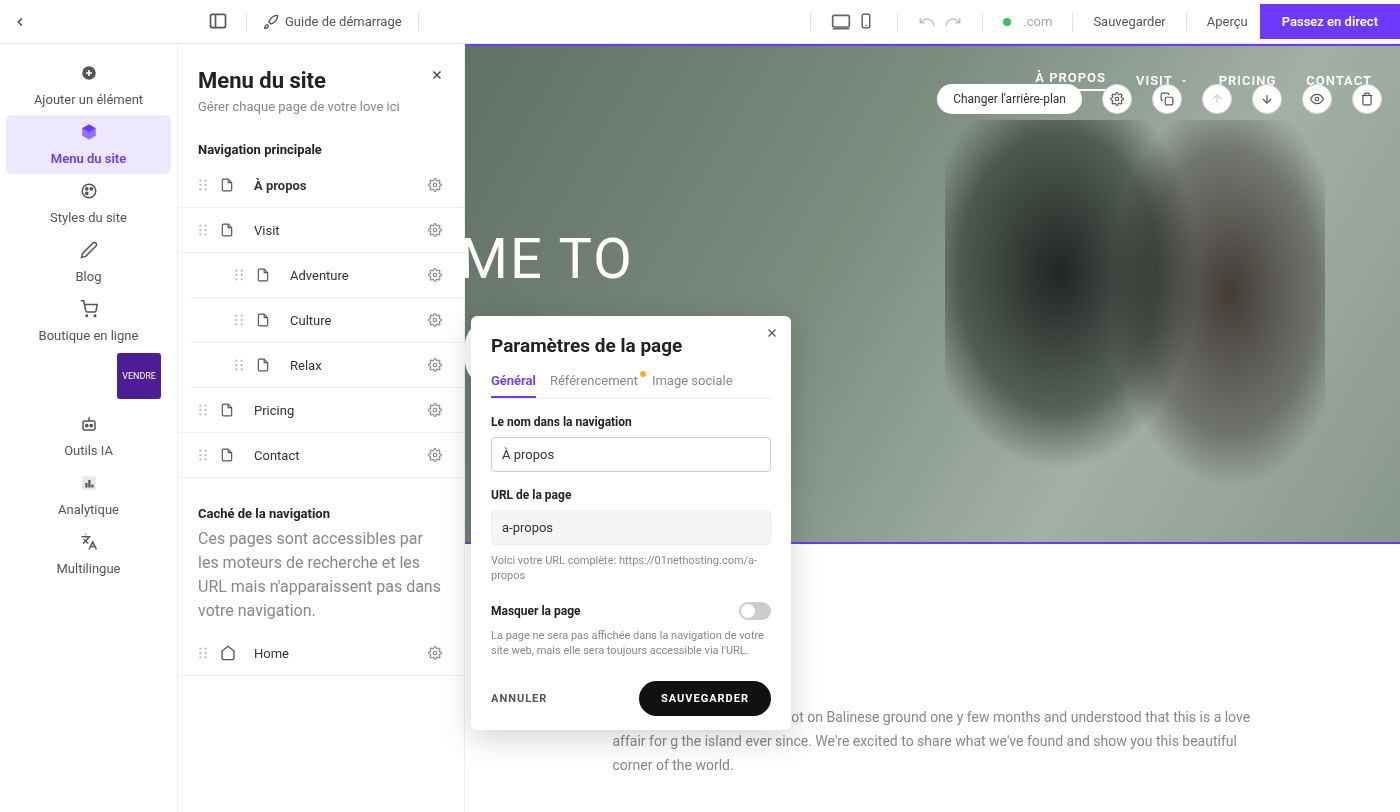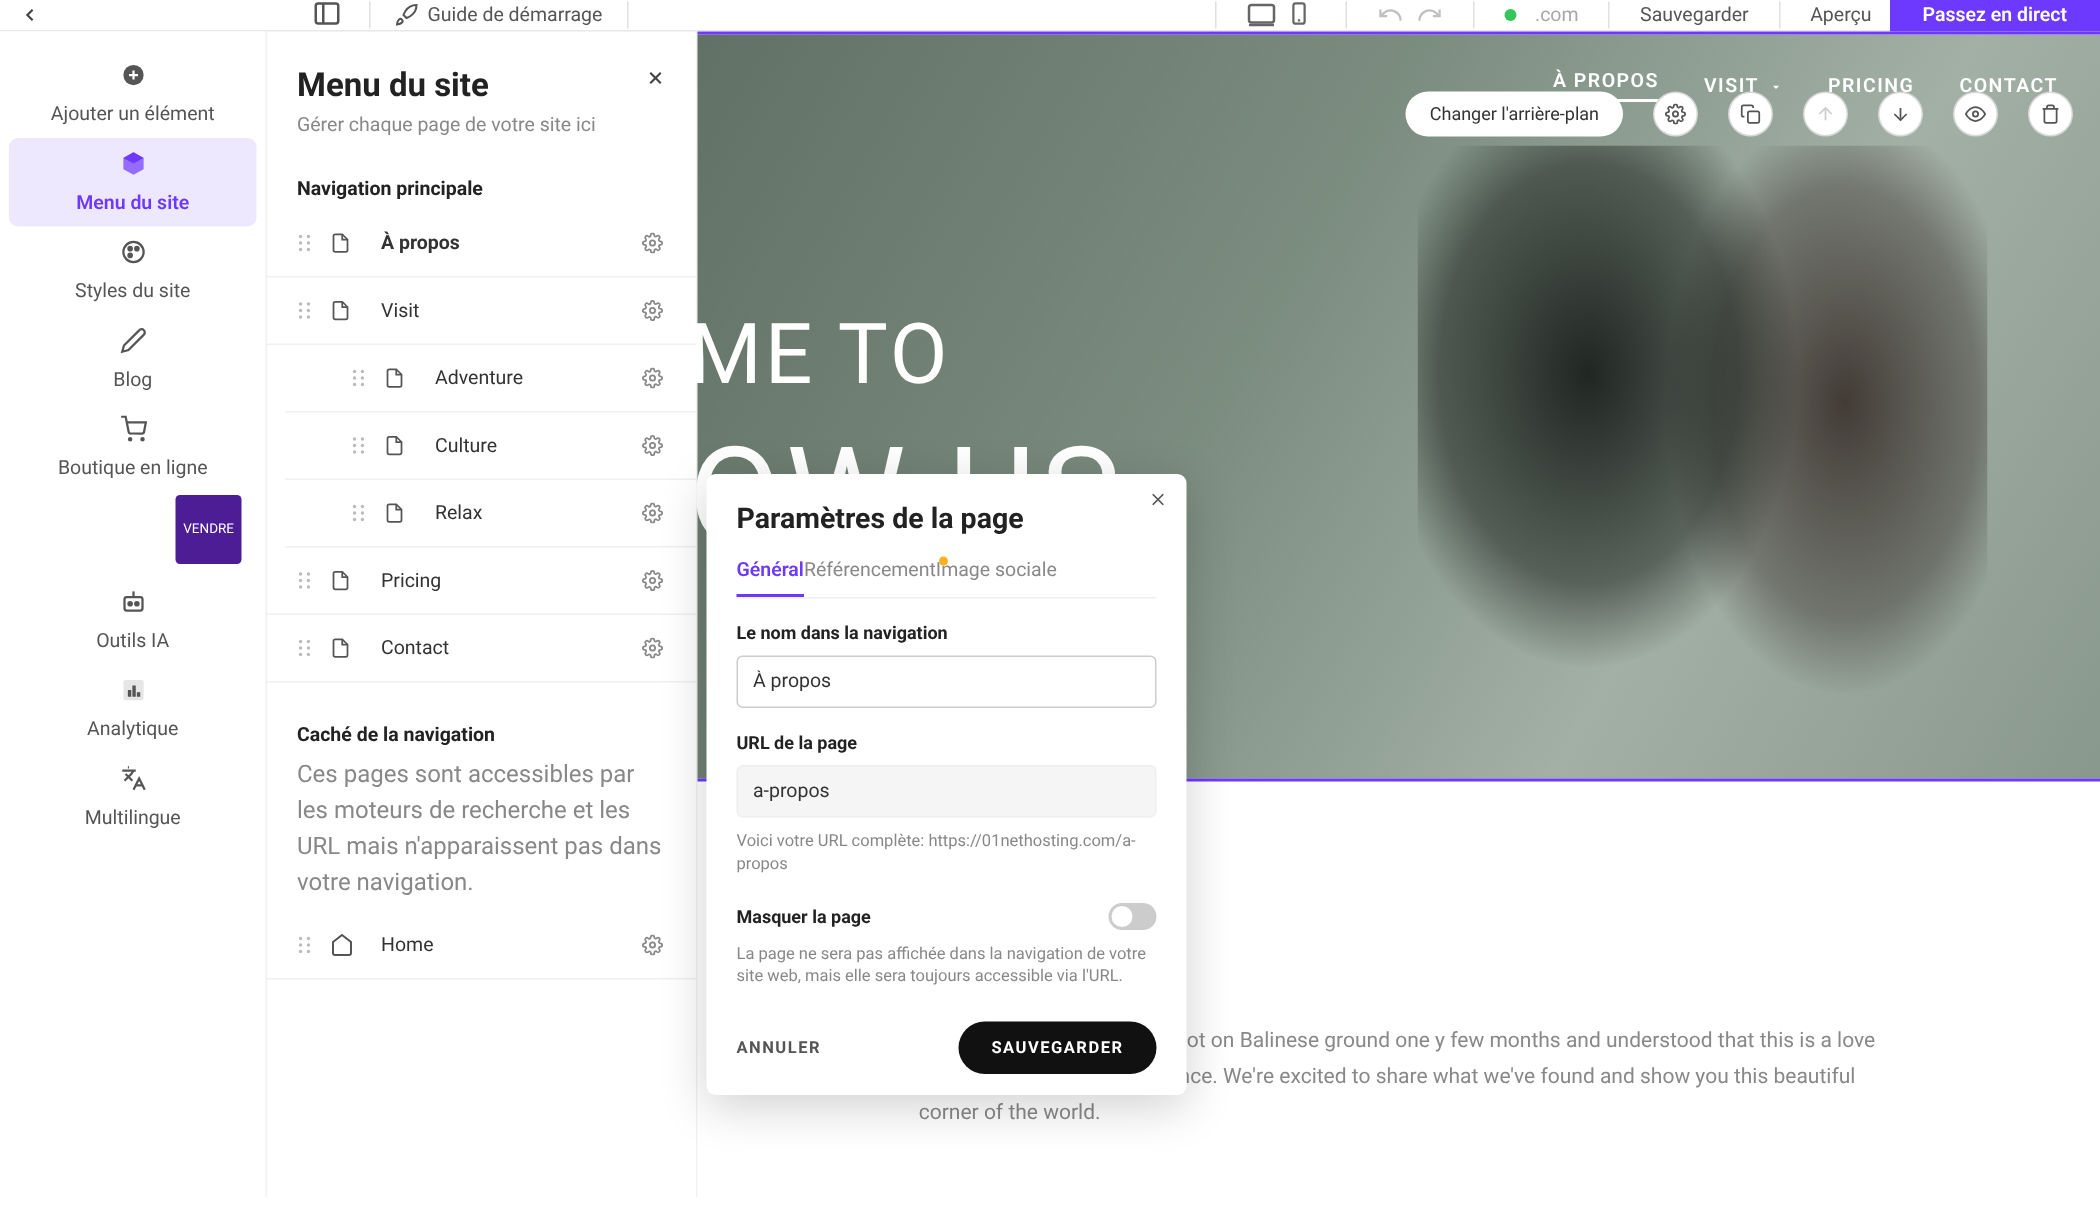--- a/index.html
+++ b/index.html
@@ -1,19 +1,19 @@
 <!DOCTYPE html>
 <html><head>
 <meta charset="utf-8">
 <style>
 * { margin: 0; padding: 0; box-sizing: border-box; font-family: -apple-system, BlinkMacSystemFont, "Segoe UI", Roboto, sans-serif; }
 body { width: 1400px; height: 812px; overflow: hidden; background: #fff; position: relative; }
 
 
-.topbar { height: 21px; border-bottom: 1px solid #e8e8e8; display: flex; align-items: center; padding: 0 8px; }
+.topbar { height: 44px; border-bottom: 1px solid #e8e8e8; display: flex; align-items: center; padding: 0 8px; }
 .topbar-left { display: flex; align-items: center; gap: 8px; }
 .topbar-right { margin-left: auto; display: flex; align-items: center; gap: 12px; }
 .back-chevron { width: 24px; height: 24px; display: flex; align-items: center; justify-content: center; cursor: pointer; color: #444; }
 .topbar-sep { width: 1px; height: 18px; background: #e0e0e0; margin: 0 8px; }
 .panel-toggle { width: 22px; height: 22px; cursor: pointer; color: #555; }
 .rocket-link { display: flex; align-items: center; gap: 6px; color: #555; font-size: 13px; cursor: pointer; }
 .device-icons { display: flex; gap: 6px; }
 .device-icon { width: 20px; height: 20px; color: #666; cursor: pointer; }
 .undo-redo { display: flex; gap: 8px; }
 .undo-redo svg { color: #c0c0c0; cursor: pointer; width: 18px; height: 18px; }
@@ -65,21 +65,21 @@
 .hero-line2 { font-size: 90px; letter-spacing: 3px; margin-top: 10px; }
 
 .section2 { padding: 80px 90px 40px; text-align: left; }
 .sec2-title { font-family: Georgia, serif; font-size: 42px; color: #3d4a3a; letter-spacing: 2px; }
 .sec2-body { margin-top: 34px; font-size: 14px; color: #888; line-height: 1.7; max-width: 640px; margin-left: auto; margin-right: auto; }
 
 
 .modal { position: absolute; left: 471px; top: 316px; width: 320px; background: #fff; border-radius: 6px; box-shadow: 0 8px 32px rgba(0,0,0,.18); padding: 18px 20px 14px; }
 .modal-close { position: absolute; top: 10px; right: 12px; cursor: pointer; color: #555; }
 .modal-title { font-size: 19px; font-weight: 700; color: #222; }
-.modal-tabs { display: flex; margin-top: 16px; border-bottom: 1px solid #eee; }
+.modal-tabs { display: flex; gap: 14px; margin-top: 16px; border-bottom: 1px solid #eee; }
 .mtab { font-size: 13px; color: #888; padding-bottom: 8px; cursor: pointer; position: relative; }
 .mtab.active { color: #6d39ff; font-weight: 600; border-bottom: 2px solid #6d39ff; }
 .mtab .dot { position: absolute; top: -2px; right: -8px; width: 6px; height: 6px; border-radius: 50%; background: #ffb020; }
 .field-label { font-size: 12px; font-weight: 700; color: #222; margin-top: 16px; }
 .field-input { width: 100%; border: 1px solid #ccc; border-radius: 4px; padding: 9px 10px; font-size: 13px; margin-top: 8px; color: #333; }
 .field-input.ro { background: #f5f5f5; border: 1px solid #eee; }
 .field-hint { font-size: 11px; color: #888; margin-top: 8px; line-height: 1.4; }
 .toggle-row { display: flex; justify-content: space-between; align-items: center; margin-top: 18px; }
 .toggle { width: 32px; height: 18px; background: #ccc; border-radius: 9px; position: relative; cursor: pointer; }
 .toggle::after { content:""; position:absolute; left:2px; top:2px; width:14px; height:14px; background:#fff; border-radius:50%; }
@@ -218,21 +218,21 @@
           <path d="M5 8l6 6M4 14l6-6 2-3M2 5h12M7 2h1M22 22l-5-10-5 10M14 18h6"></path>
         </svg>
       <span>Multilingue</span>
     </div>
   </div>
 
   <div class="panel">
     <div class="panel-hd">
       <div>
         <div class="panel-title">Menu du site</div>
-        <div class="panel-sub">Gérer chaque page de votre site ici</div>
+        <div class="panel-sub">Gérer chaque page de votre love ici</div>
       </div>
       <div class="panel-close">
         <svg width="14" height="14" viewBox="0 0 24 24" fill="none" stroke="currentColor" stroke-width="2.5">
             <line x1="18" y1="6" x2="6" y2="18"></line>
             <line x1="6" y1="6" x2="18" y2="18"></line>
           </svg>
       </div>
     </div>
 
     <div class="section-label">Navigation principale</div>

